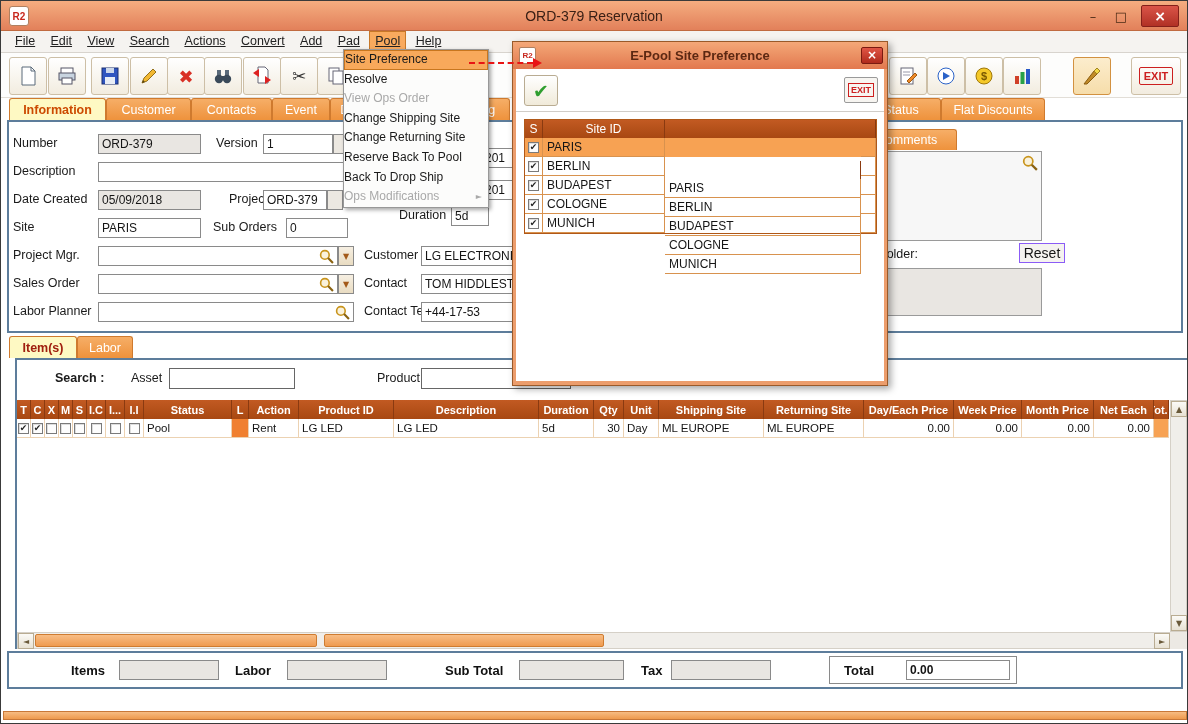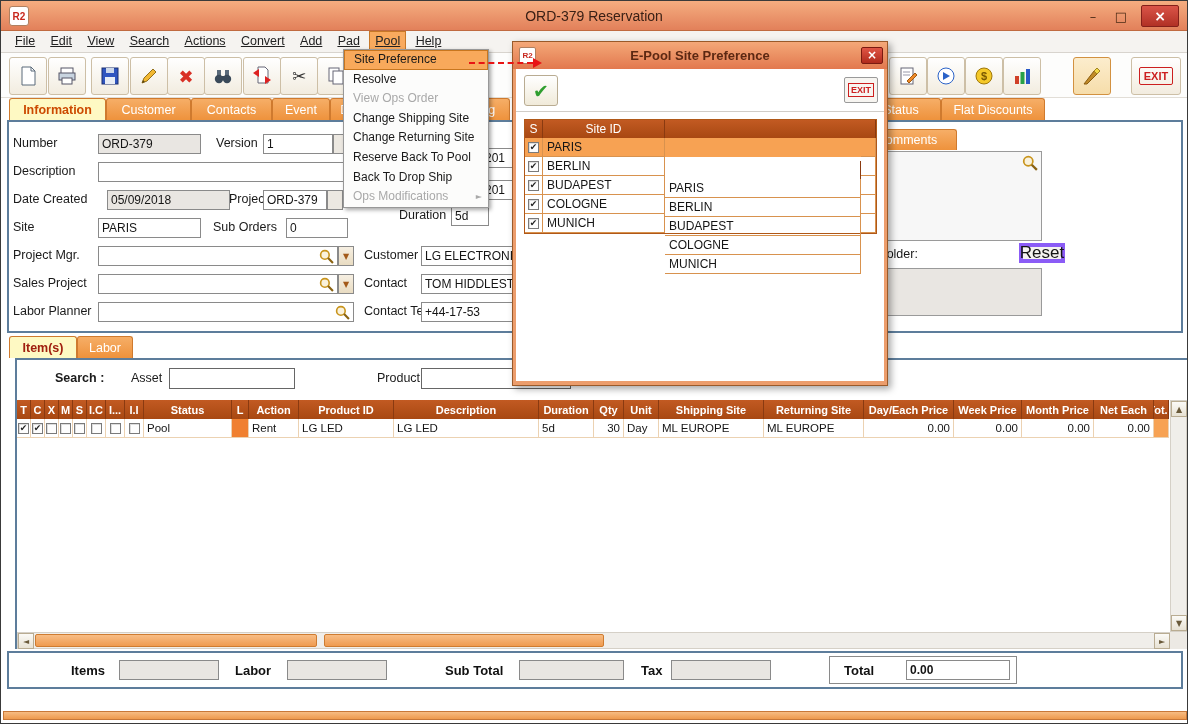--- a/index.html
+++ b/index.html
@@ -83,21 +83,21 @@
   
   .sum-label { position:absolute; font-size:13px; font-weight:bold; color:#111; }
 
   
   .status-strip { position:absolute; left:2px; top:710px; width:1184px; height:9px;
     background:linear-gradient(#f7bc82,#ee9a4e); border:1px solid #c87838; }
 
   
   .ddmenu { position:absolute; left:342px; top:48px; width:146px; background:#fcfcfb; border:1px solid #989898;
     box-shadow:2px 2px 4px rgba(0,0,0,.35); z-index:40; }
-  .dditem { position:relative; height:19.6px; line-height:19.6px; padding-left:9px; font-size:12px; color:#1a1a1a; white-space:nowrap; }
+  .dditem { position:relative; height:19.6px; line-height:19.6px; font-size:12px; color:#1a1a1a; white-space:nowrap; }
   .dditem.selected { background:#f8a95b; border:1px solid #c8761e; line-height:17.6px; }
   .dditem.disabled { color:#a9a9a9; }
   .dd-arrow { position:absolute; right:6px; top:0; font-size:8px; }
 
   
   .red-arrow { position:absolute; left:468px; top:61px; width:64px; border-top:2px dashed #e81414; z-index:100; }
   .red-arrow-head { position:absolute; right:-9px; top:-6px; width:0; height:0;
     border-left:9px solid #e81414; border-top:5px solid transparent; border-bottom:5px solid transparent; }
 
   
@@ -277,21 +277,21 @@
     <div class="flabel" style="left:4px;top:14px">Number</div>
     <div class="ffield gray" style="left:89px;top:12px;width:103px">ORD-379</div>
     <div class="flabel" style="left:207px;top:14px">Version</div>
     <div class="ffield" style="left:254px;top:12px;width:70px">1</div>
     <div class="smallbtn" style="left:324px;top:12px;width:13px;height:20px"></div>
 
     <div class="flabel" style="left:4px;top:42px">Description</div>
     <div class="ffield" style="left:89px;top:40px;width:330px"></div>
 
     <div class="flabel" style="left:4px;top:70px">Date Created</div>
-    <div class="ffield gray" style="left:98px;top:68px;width:123px">05/09/2018</div>
+    <div class="ffield gray" style="left:89px;top:68px;width:103px">05/09/2018</div>
     <div class="flabel" style="left:220px;top:70px">Project</div>
     <div class="ffield" style="left:254px;top:68px;width:64px">ORD-379</div>
     <div class="smallbtn" style="left:318px;top:68px;width:16px;height:20px"></div>
 
     <div class="flabel" style="left:4px;top:98px">Site</div>
     <div class="ffield" style="left:89px;top:96px;width:103px">PARIS</div>
     <div class="flabel" style="left:204px;top:98px">Sub Orders</div>
     <div class="ffield" style="left:277px;top:96px;width:62px">0</div>
 
     <div class="flabel" style="left:390px;top:86px">Duration</div>
@@ -303,21 +303,21 @@
     <div class="flabel" style="left:4px;top:126px">Project Mgr.</div>
     <div class="ffield" style="left:89px;top:124px;width:240px">
       <span></span>
       <span class="mag"><svg width="15" height="15" viewBox="0 0 14 14">
             <circle cx="5.5" cy="5.5" r="4" fill="#faf2dc" stroke="#c8941c" stroke-width="1.5"></circle>
             <line x1="8.5" y1="8.5" x2="13" y2="13" stroke="#8a6210" stroke-width="2"></line>
           </svg></span>
     </div>
     <div class="dropbtn glyph" style="left:329px;top:124px">▼</div>
 
-    <div class="flabel" style="left:4px;top:154px">Sales Project</div>
+    <div class="flabel" style="left:4px;top:154px">Sales Order</div>
     <div class="ffield" style="left:89px;top:152px;width:240px">
       <span></span>
       <span class="mag"><svg width="15" height="15" viewBox="0 0 14 14">
             <circle cx="5.5" cy="5.5" r="4" fill="#faf2dc" stroke="#c8941c" stroke-width="1.5"></circle>
             <line x1="8.5" y1="8.5" x2="13" y2="13" stroke="#8a6210" stroke-width="2"></line>
           </svg></span>
     </div>
     <div class="dropbtn glyph" style="left:329px;top:152px">▼</div>
 
     <div class="flabel" style="left:4px;top:182px">Labor Planner</div>
@@ -339,21 +339,21 @@
     <div class="tab" style="left:848px;top:7px;width:100px;height:21px;position:absolute">
         <span>Comments</span>
       </div>
     <div style="position:absolute;left:867px;top:29px;width:166px;height:90px;background:#f7f7f7;border:1px solid #9a9a9a;">
       <span style="position:absolute;right:3px;top:3px;"><svg width="16" height="16" viewBox="0 0 14 14">
             <circle cx="5.5" cy="5.5" r="4" fill="#faf2dc" stroke="#c8941c" stroke-width="1.5"></circle>
             <line x1="8.5" y1="8.5" x2="13" y2="13" stroke="#8a6210" stroke-width="2"></line>
           </svg></span>
     </div>
     <div class="flabel" style="left:870px;top:125px">Folder:</div>
-    <div style="position:absolute;left:1010px;top:121px;width:46px;height:20px;background:#f5f3ef;border:4px solid #8b5cf6;font-size:17px;display:flex;align-items:center;justify-content:center;">Reset</div>
+    <div style="position:absolute;left:1010px;top:121px;width:46px;height:20px;background:#f5f3ef;border:1px solid #8b5cf6;font-size:14px;display:flex;align-items:center;justify-content:center;">Reset</div>
     <div style="position:absolute;left:867px;top:146px;width:166px;height:48px;background:#e9e6e2;border:1px solid #9a9a9a;"></div>
   </div>
 
   <div class="tab active" style="left:8px;top:335px;width:68px">
       <span style="color:#a02010">Item(s)</span>
     </div>
   <div class="tab" style="left:76px;top:335px;width:56px">
       <span>Labor</span>
     </div>
 

